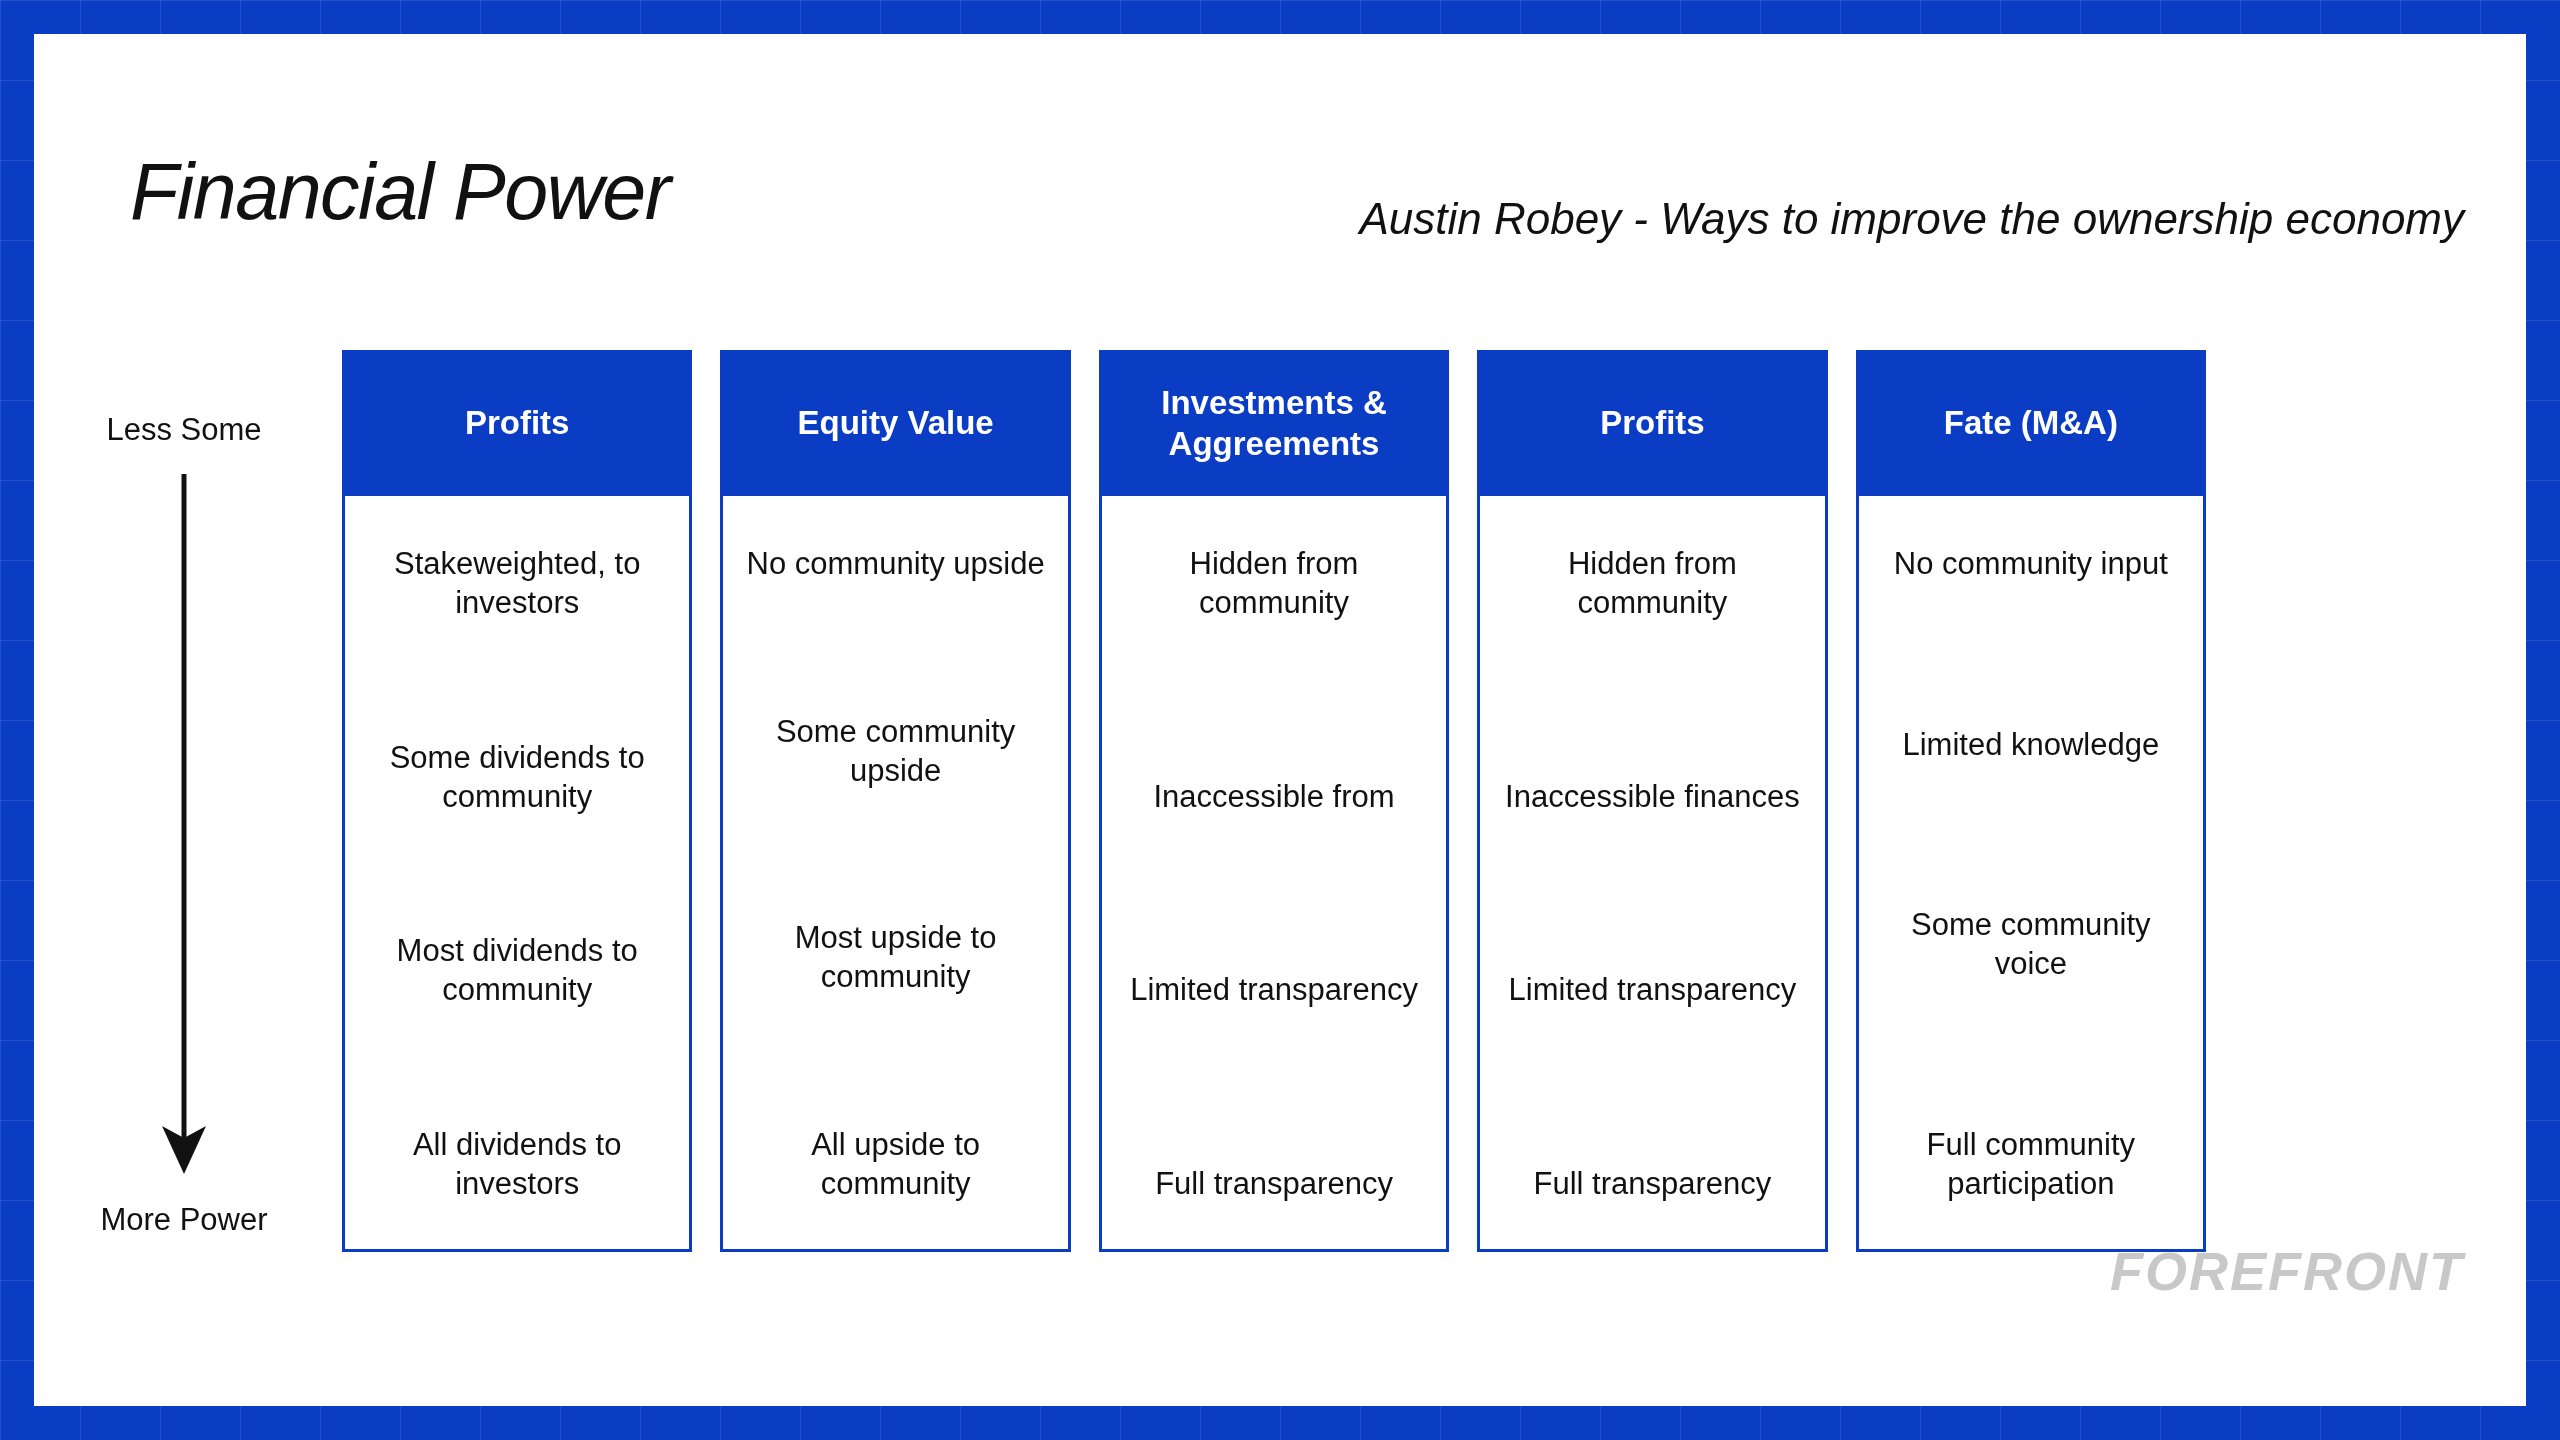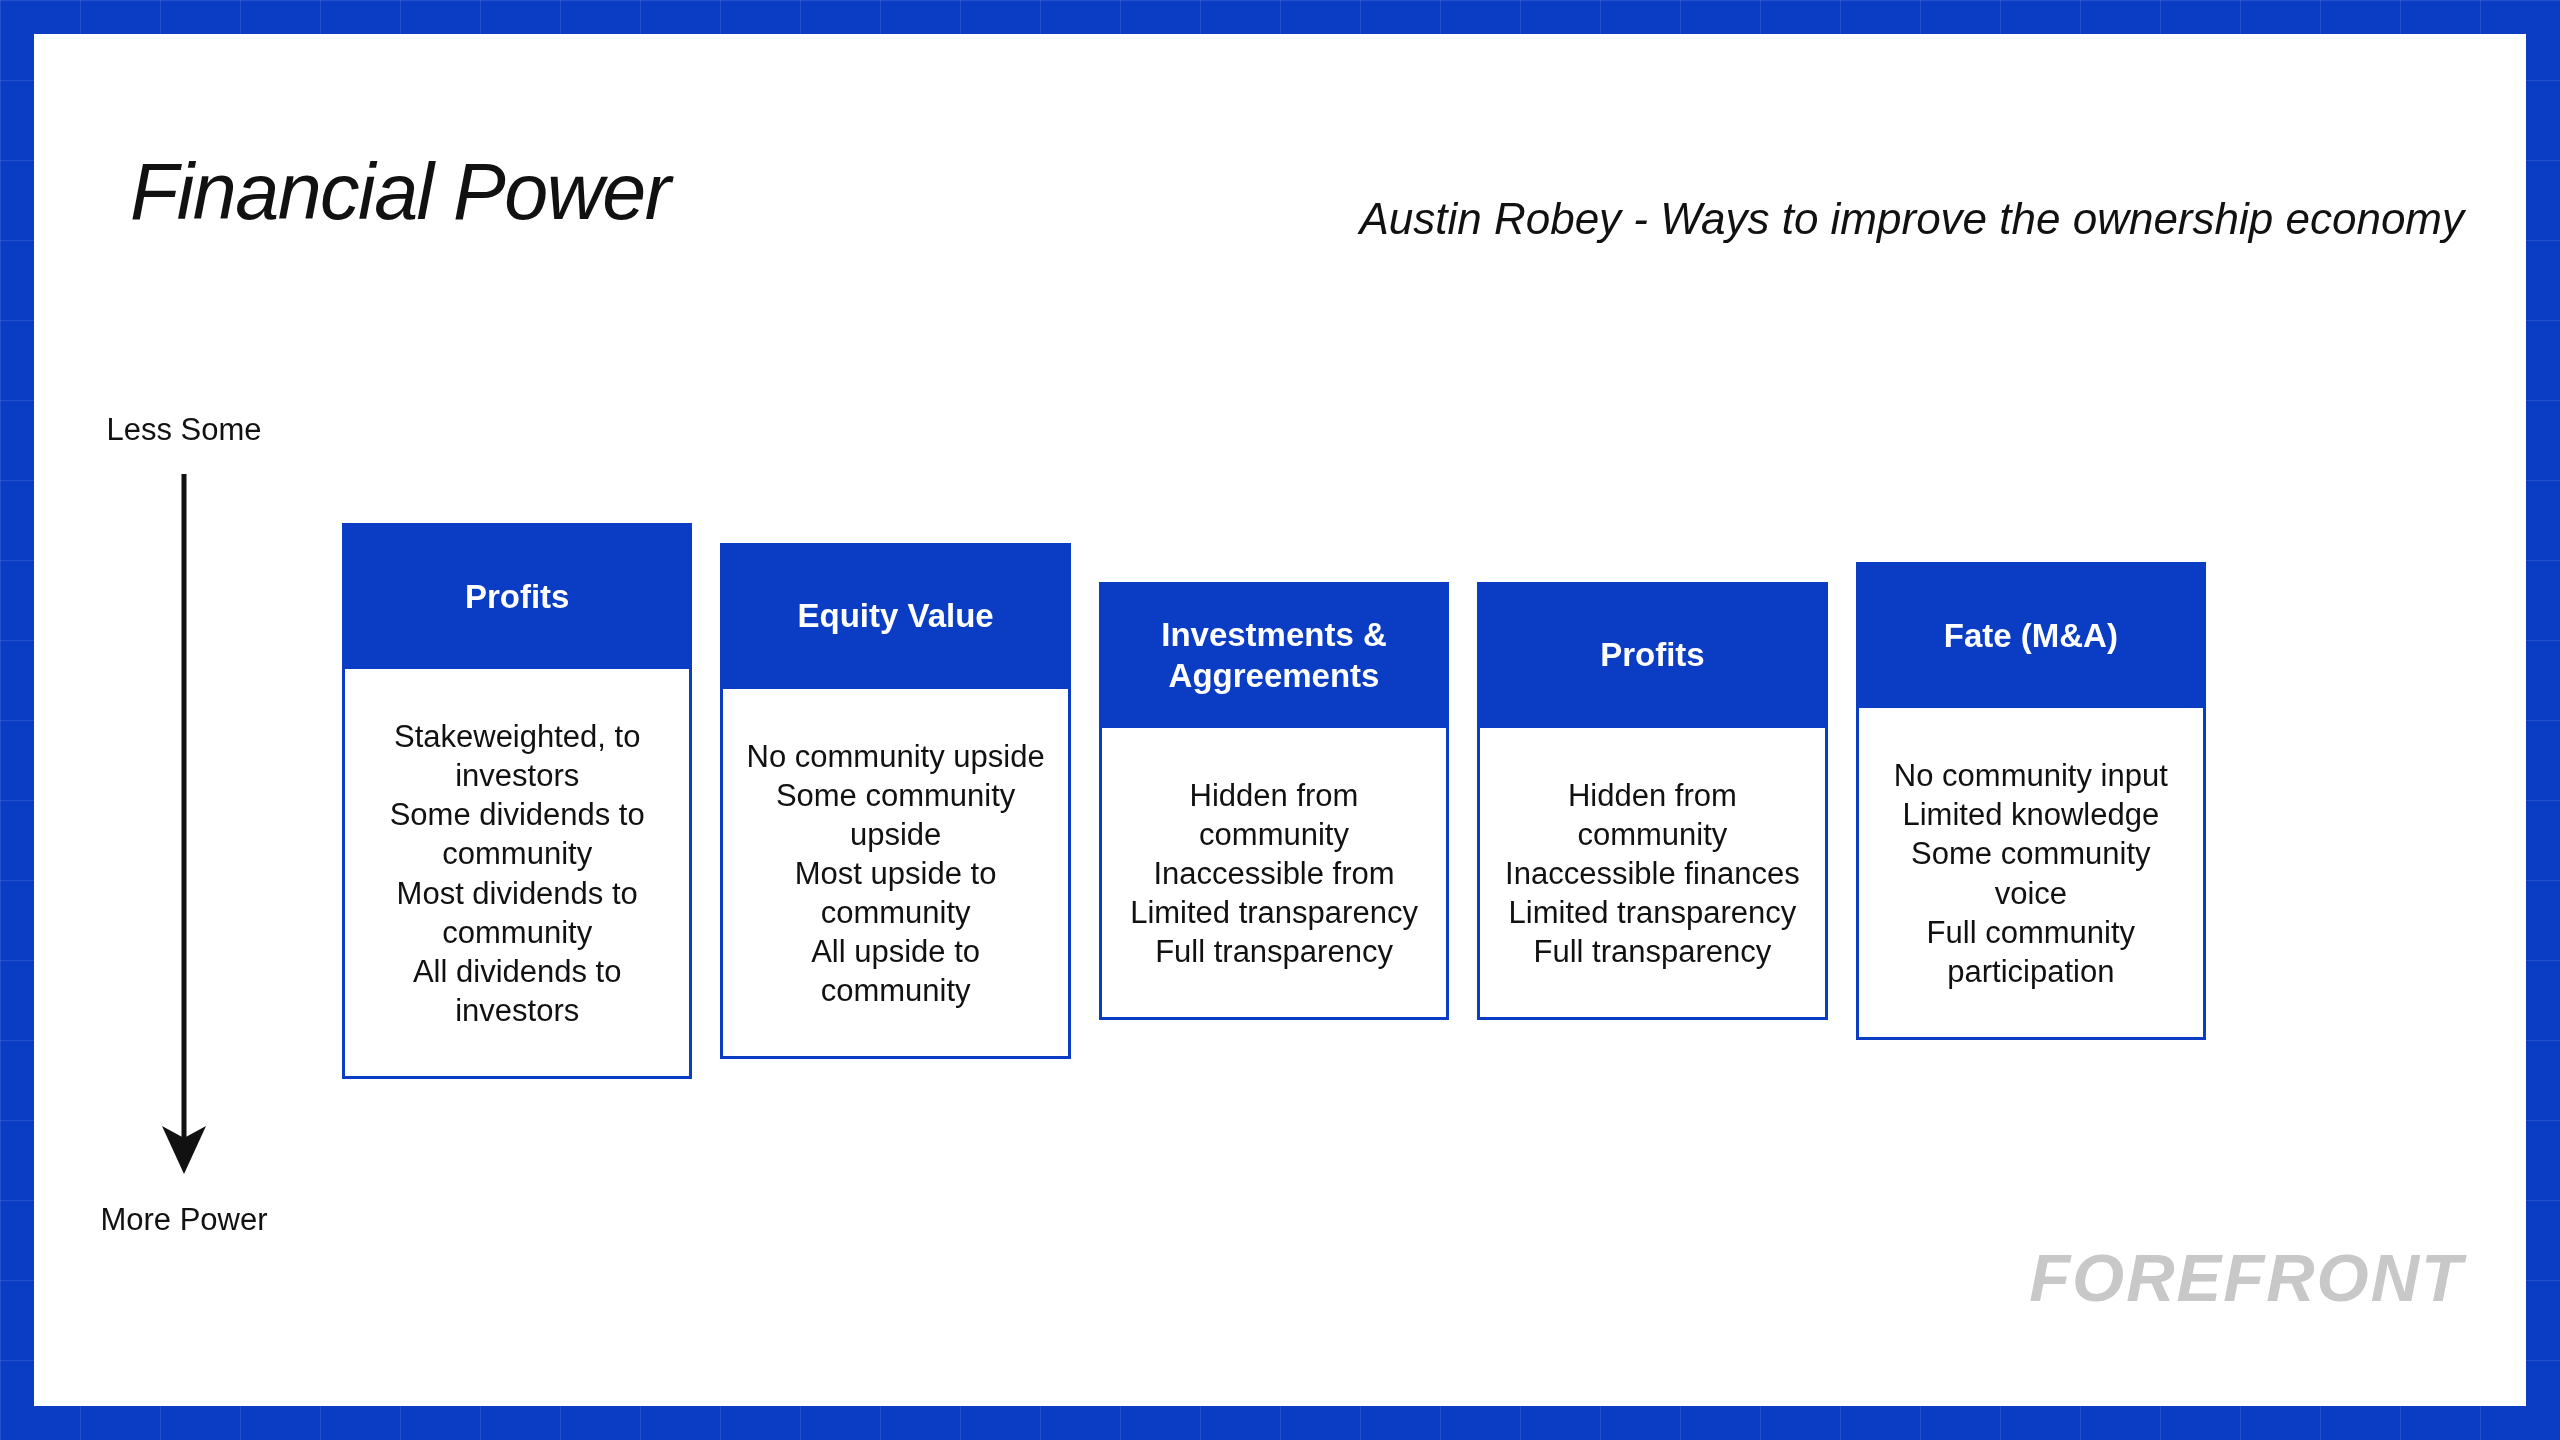--- a/index.html
+++ b/index.html
@@ -91,21 +91,20 @@
 
   
   #comparison-table {
     position: absolute;
     left: 308px;
     top: 316px;
     width: 1864px;
     height: 902px;
     display: flex;
     gap: 28px;
-    align-items: center;
   }
   .table-column {
     flex: 1 1 0;
     display: flex;
     flex-direction: column;
     min-width: 0;
   }
   .column-header {
     height: 146px;
     background: #0B3CC4;
@@ -135,21 +134,21 @@
     color: #111111;
     text-align: center;
     line-height: 1.26;
   }
 
   
   #brand-logo {
     position: absolute;
     right: 62px;
     top: 1210px;
-    font-size: 67px;
+    font-size: 54px;
     font-weight: 700;
     font-style: italic;
     letter-spacing: 2px;
     color: #C8C8C8;
     line-height: 1;
     white-space: nowrap;
     margin-left: 22px;
   }
 </style>
 </head>

